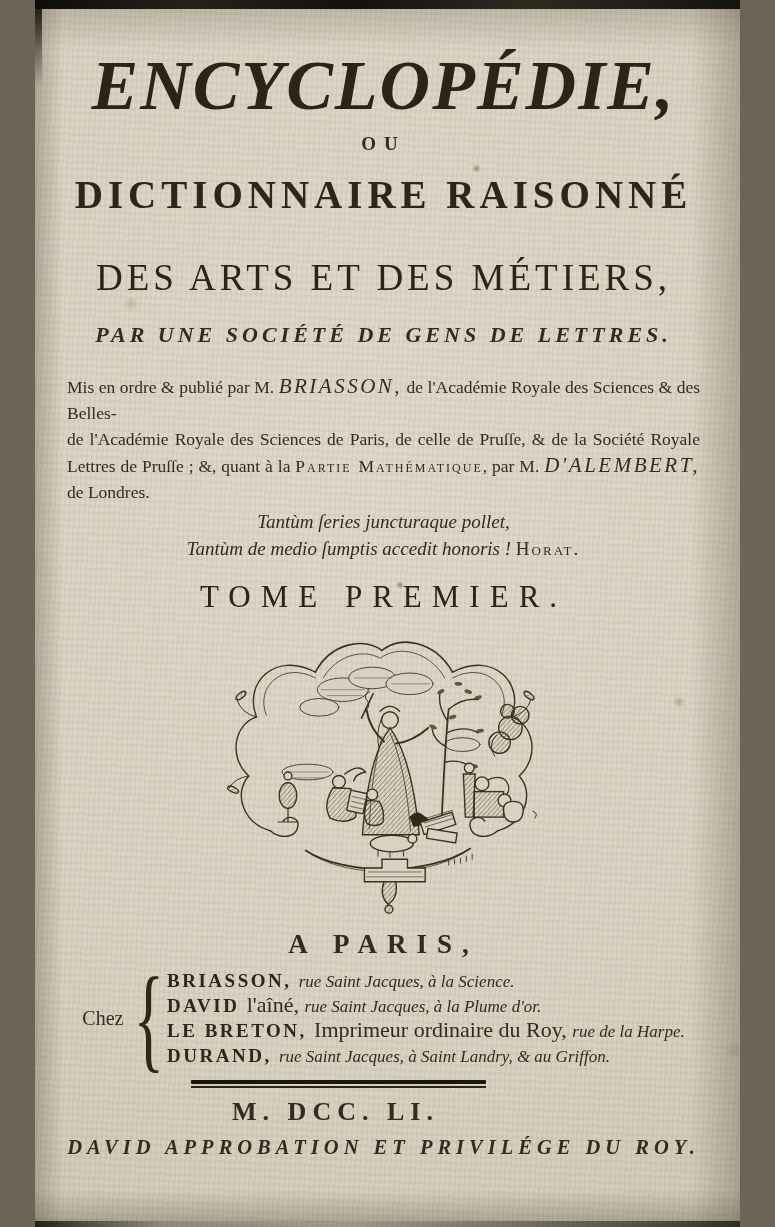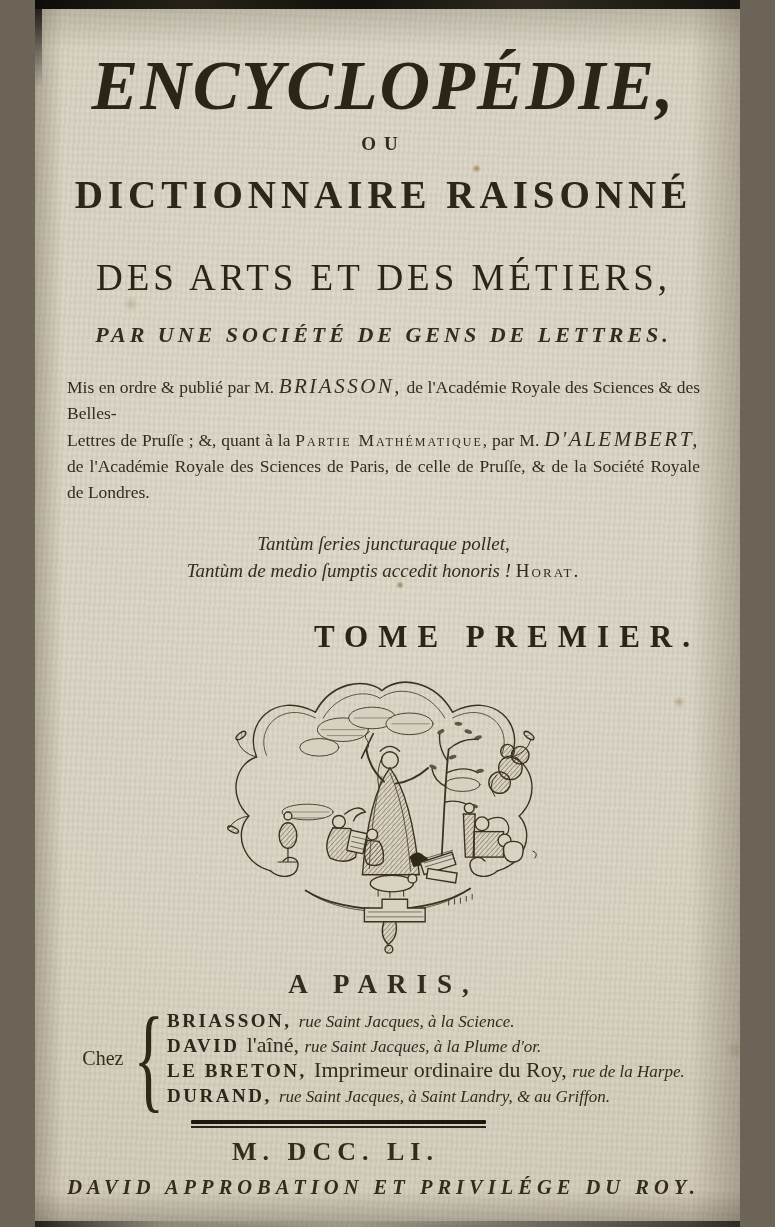--- a/index.html
+++ b/index.html
@@ -55,24 +55,24 @@
   .sub2{ margin-top:19px; font-size:47px; letter-spacing:13px; font-weight:600; color:#2b2517; }
   .sub3{ margin-top:39px; font-size:37px; letter-spacing:4px; font-weight:400; color:#2b2517; }
   .byline{ margin-top:23px; font-style:italic; font-size:22px; letter-spacing:4px; font-weight:600; }
 
   .editors{ margin-top:25px; font-size:17.5px; line-height:26px; text-align:justify; color:#342d1f; }
   .editors .jline{ text-align:justify; text-align-last:justify; }
   .editors .lastline{ text-align:center; text-align-last:left; }
   .editors .ed-name{ font-style:italic; font-size:21px; letter-spacing:2.5px; }
   .editors .sc{ font-variant:small-caps; letter-spacing:2px; }
 
-  .motto{ margin-top:25px; font-style:italic; font-size:19px; line-height:27px; }
+  .motto{ margin-top:3px; font-style:italic; font-size:19px; line-height:27px; }
   .motto .attr{ font-style:normal; font-variant:small-caps; letter-spacing:2px; }
 
-  .tome{ margin-top:35px; font-size:31px; letter-spacing:10px; font-weight:700; color:#2b2517;text-align:right; }
+  .tome{ margin-top:17px; font-size:31px; letter-spacing:10px; font-weight:400; color:#2b2517; }
 
   .vignette-wrap{ margin-top:12px; }
 
   .city{ margin-top:6px; font-size:27px; letter-spacing:10px; font-weight:600; }
 
   .chez{ margin-top:8px; display:flex; justify-content:center; align-items:center; text-align:left; }
   .chez-label{ font-size:20px; margin-right:6px; }
   .brace{ font-size:116px; line-height:92px; font-weight:400;
           transform:scaleX(.55); transform-origin:center; margin:0 -10px 0 -8px; color:#2e2819; }
   .pub-rows{ display:flex; flex-direction:column; }
@@ -104,22 +104,22 @@
 
   <div class="content">
     <div class="title">ENCYCLOPÉDIE,</div>
     <div class="ou">OU</div>
     <div class="sub1">DICTIONNAIRE RAISONNÉ</div>
     <div class="sub3">DES ARTS ET DES MÉTIERS,</div>
     <div class="byline">PAR UNE SOCIÉTÉ DE GENS DE LETTRES.</div>
 
     <div class="editors">
       <div class="jline"><span>Mis en ordre &amp; publié par M. </span><span class="ed-name">BRIASSON,</span><span> de l'Académie Royale des Sciences &amp; des Belles-</span></div>
+      <div class="jline">de l'Académie Royale des Sciences de Paris, de celle de Pruſſe, &amp; de la Société Royale</div>
       <div class="jline"><span>Lettres de Pruſſe ; &amp;, quant à la </span><span class="sc">Partie Mathématique</span><span>, par M. </span><span class="ed-name">D'ALEMBERT,</span></div>
-      <div class="jline">de l'Académie Royale des Sciences de Paris, de celle de Pruſſe, &amp; de la Société Royale</div>
       <div class="lastline">de Londres.</div>
     </div>
 
     <div class="motto">
       <div>Tantùm ſeries juncturaque pollet,</div>
       <div><span>Tantùm de medio ſumptis accedit honoris ! </span><span class="attr">Horat.</span></div>
     </div>
 
     <div class="tome">TOME PREMIER.</div>
 

